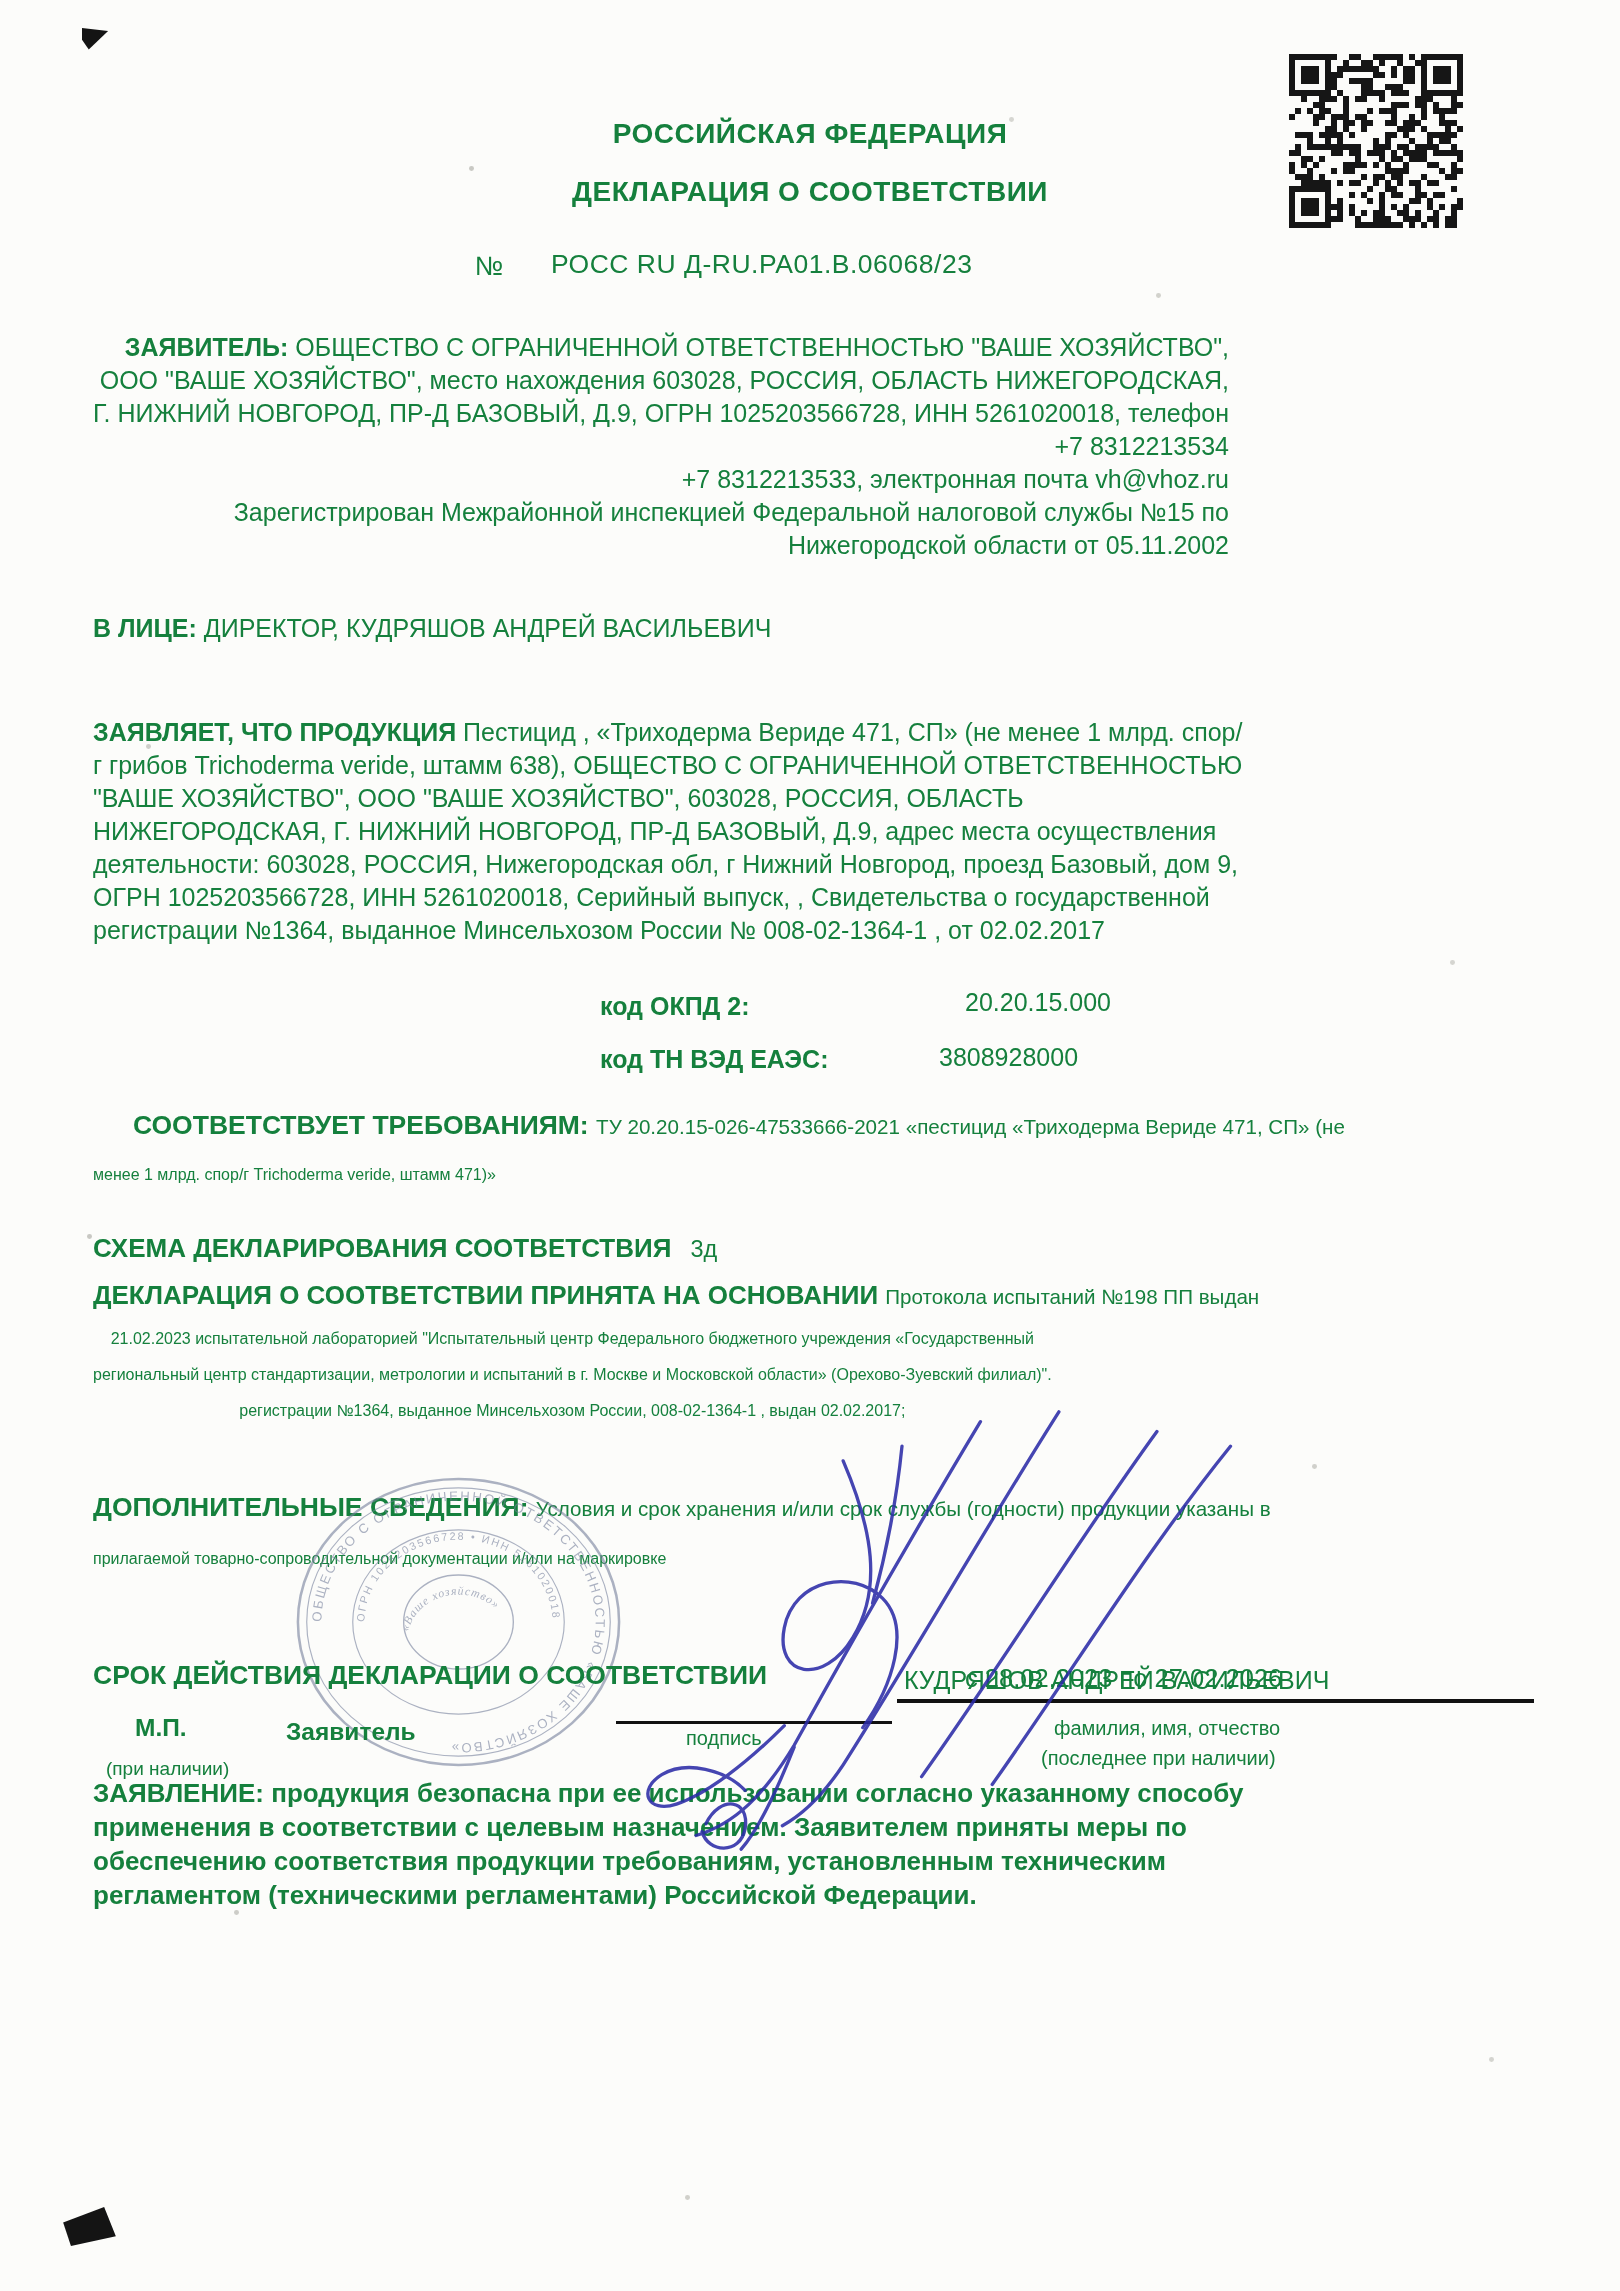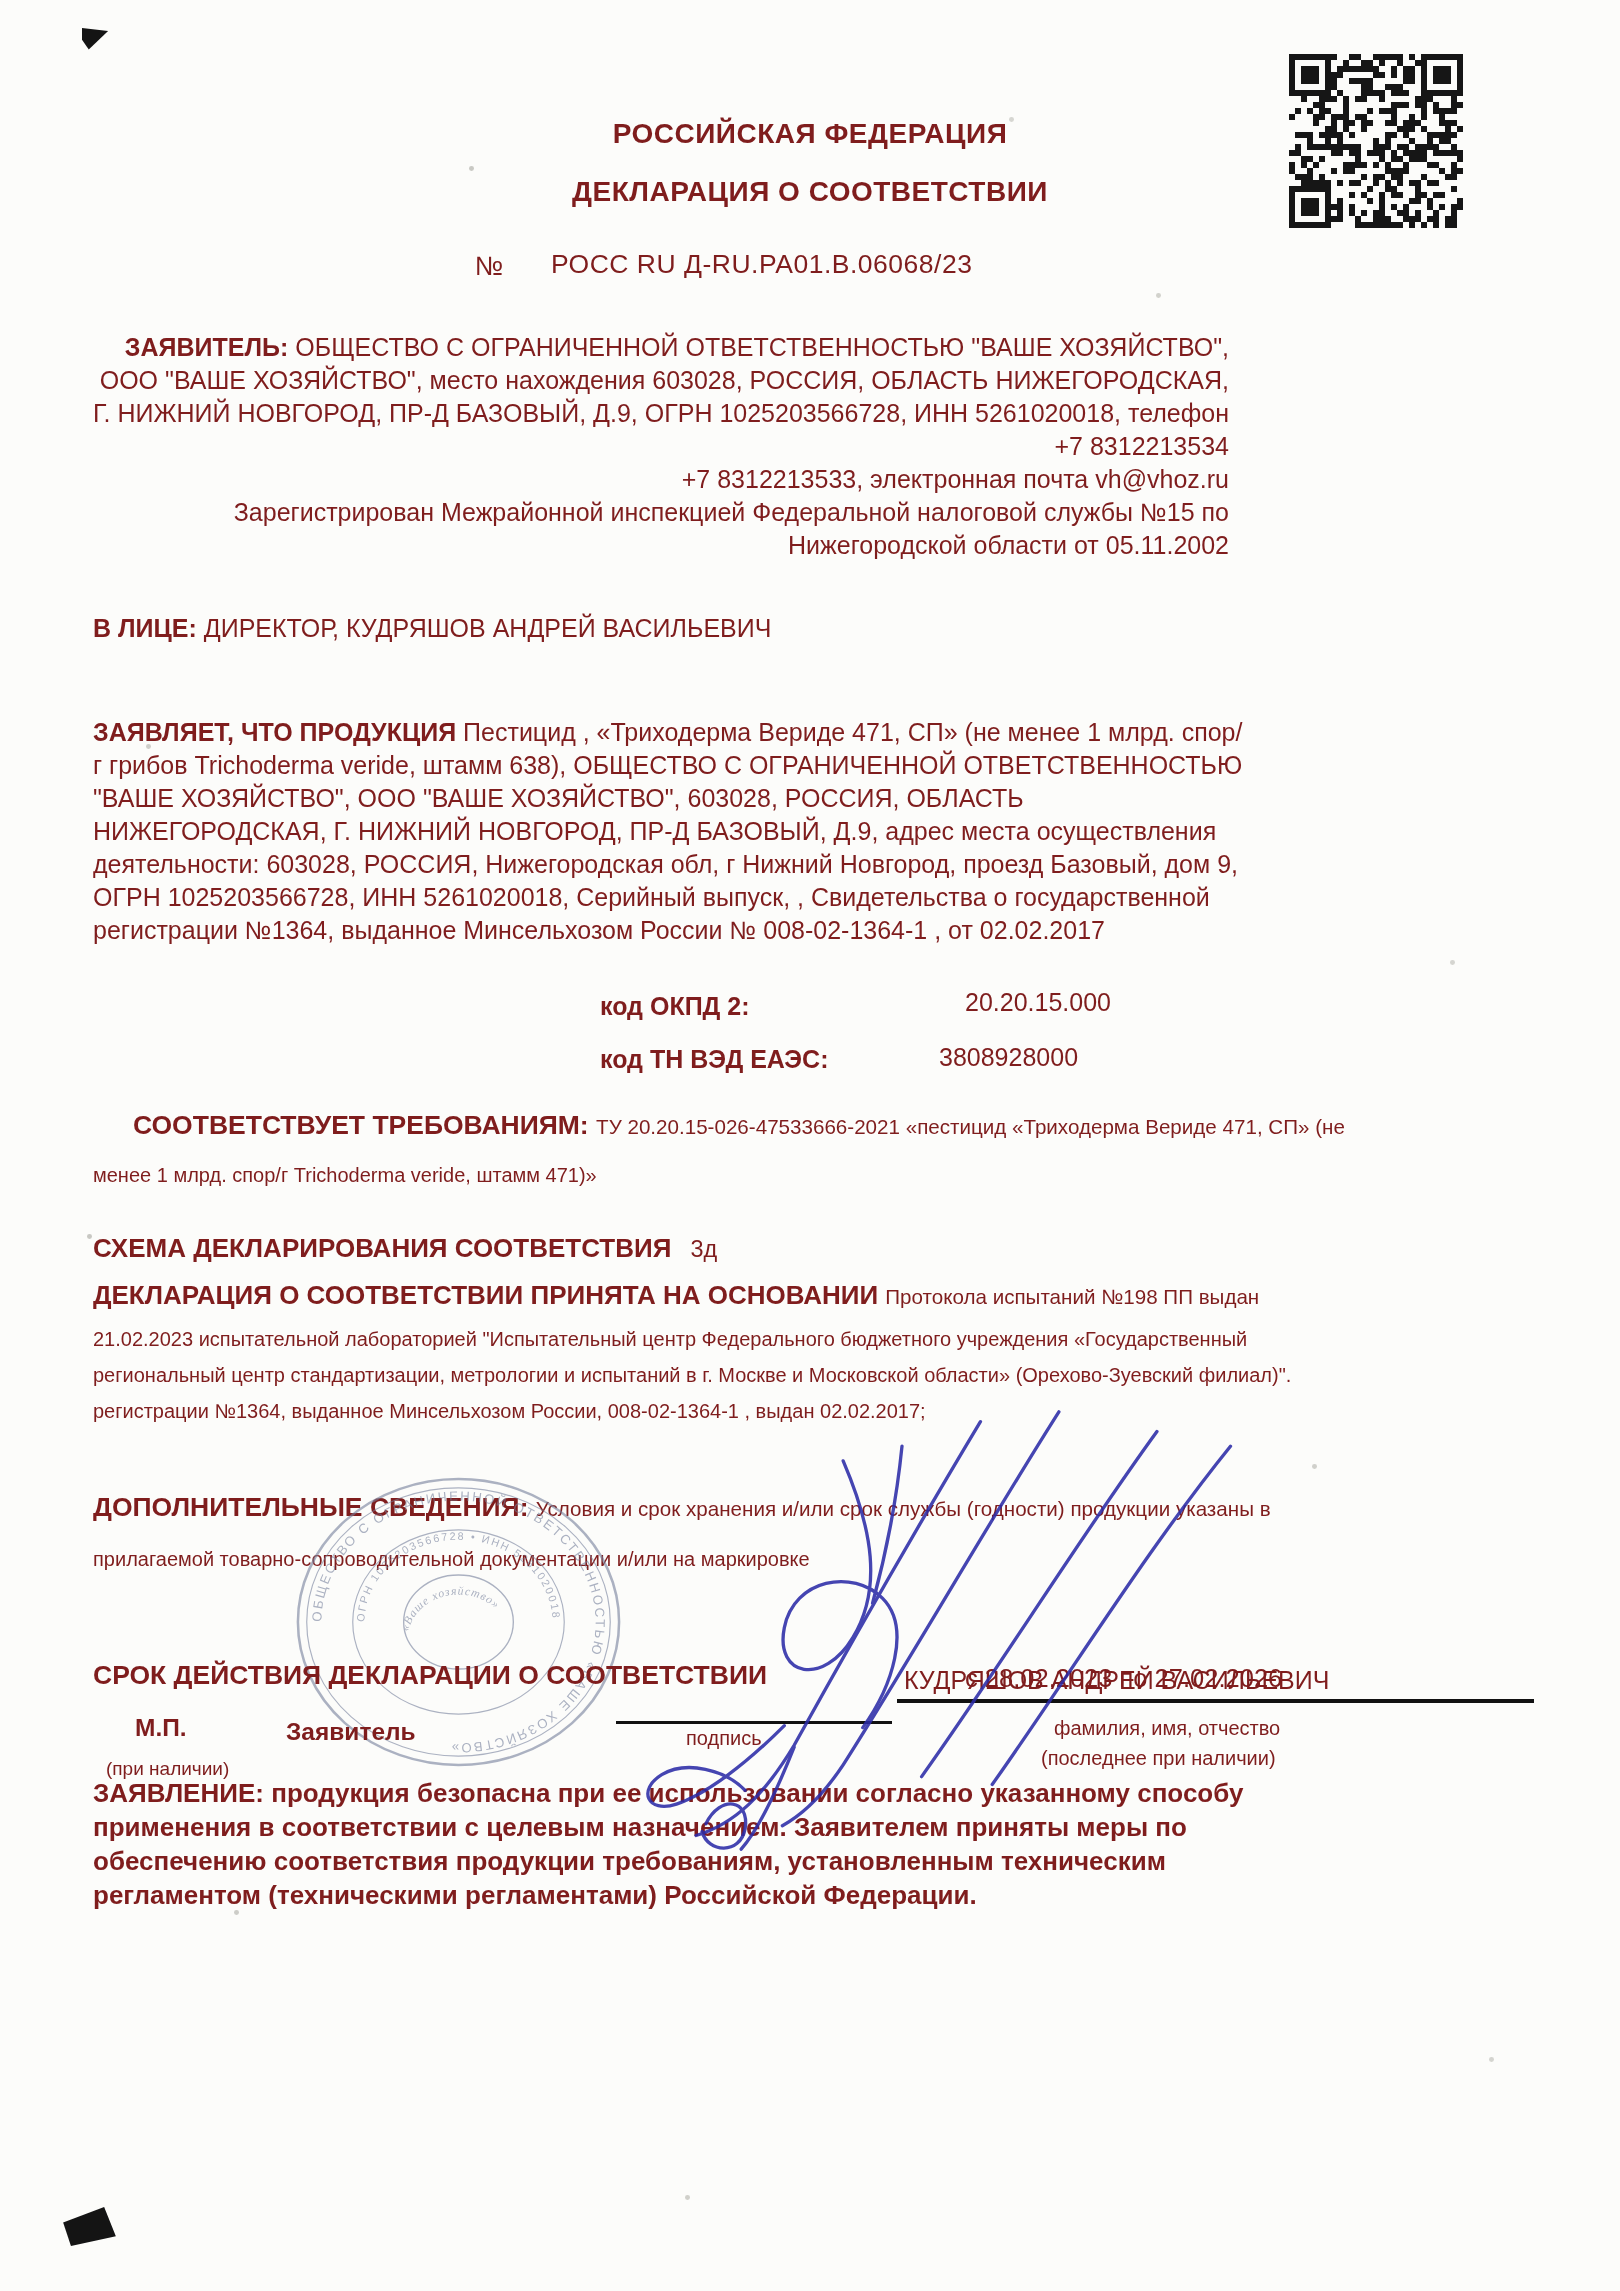--- a/index.html
+++ b/index.html
@@ -1,28 +1,28 @@
 <!DOCTYPE html>
 <html><head>
 <meta charset="utf-8">
 <style>
   html,body{margin:0;padding:0;background:#e8e8e6;}
   .page{
     position:relative;width:1620px;height:2292px;margin:0 auto;
     background:#fcfcfa;overflow:hidden;
-    font-family:"Liberation Sans",sans-serif;color:#7f1d1d;
+    font-family:"Liberation Sans",sans-serif;color:#15803d;
   }
   .abs{position:absolute;}
   .c{left:0;right:0;text-align:center;}
   .b{font-weight:bold;}
   .t-title{font-size:28px;font-weight:bold;letter-spacing:0.5px;}
   .t-num{font-size:26.5px;letter-spacing:0.5px;}
   .t-body{font-size:25px;line-height:33px;white-space:nowrap;}
   .t-body .lbl{font-weight:bold;}
-  .t-small{font-size:20px;line-height:36px;white-space:nowrap;}
+  .t-small{font-size:16px;line-height:36px;white-space:nowrap;text-align:center;}
   .t-head{font-size:26.5px;font-weight:bold;white-space:nowrap;}
   .inline-sm{font-size:20.6px;font-weight:normal;}
   .inline-md{font-size:23.5px;font-weight:normal;}
   .rule{position:absolute;background:#111;}
   .caption{font-size:20px;white-space:nowrap;}
   .specks{position:absolute;left:0;top:0;width:2.9px;height:2.9px;border-radius:50%;background:transparent;
     box-shadow:470px 167px 0 1px #c9c9c4, 1157px 294px 0 1px #d2d2cc, 147px 745px 0 1px #cfcfca,
     1451px 961px 0 1px #d5d5d0, 88px 1235px 0 1px #c8c8c3, 1313px 1465px 0 1px #d0d0cb,
     235px 1911px 0 1px #cdcdc8, 1490px 2058px 0 1px #d4d4cf, 686px 2196px 0 1px #d0d0ca,
     1010px 118px 0 1px #d6d6d1;}

